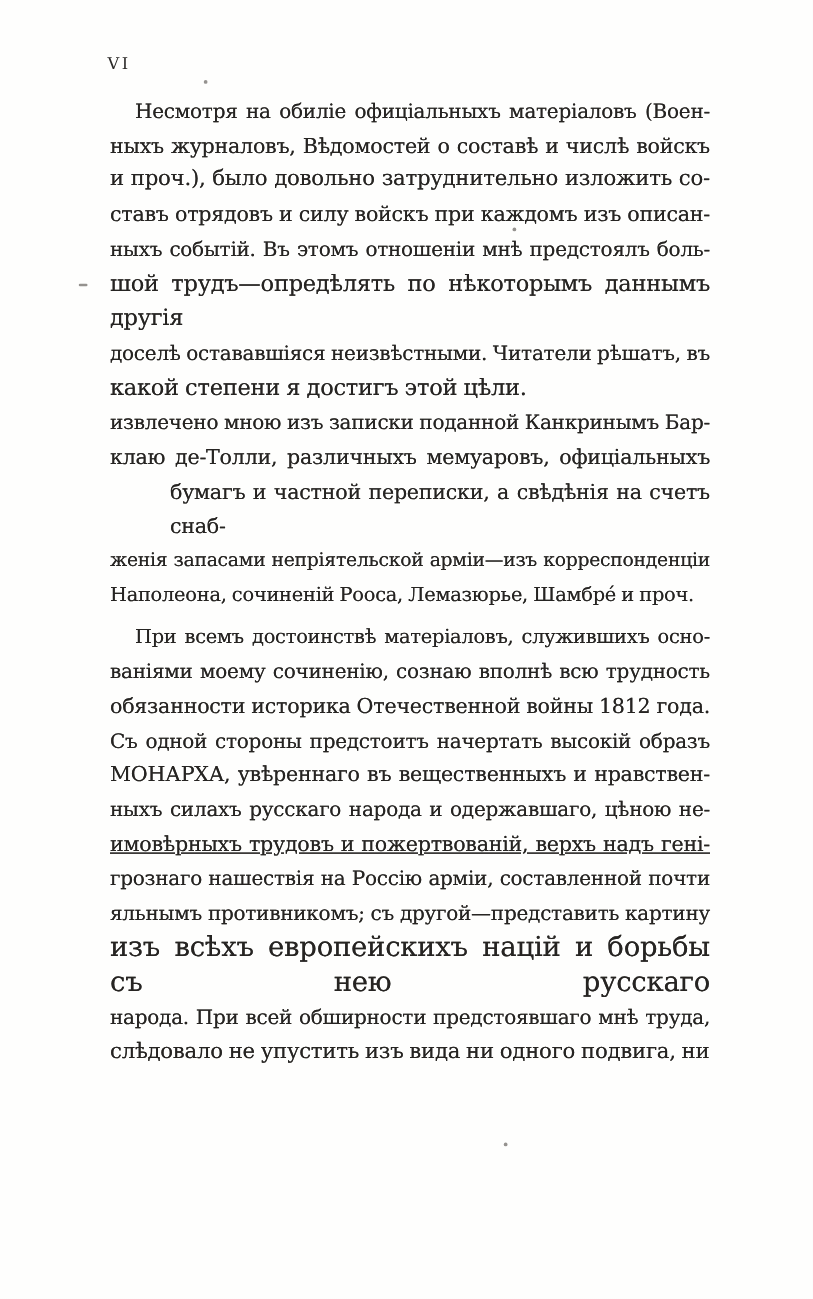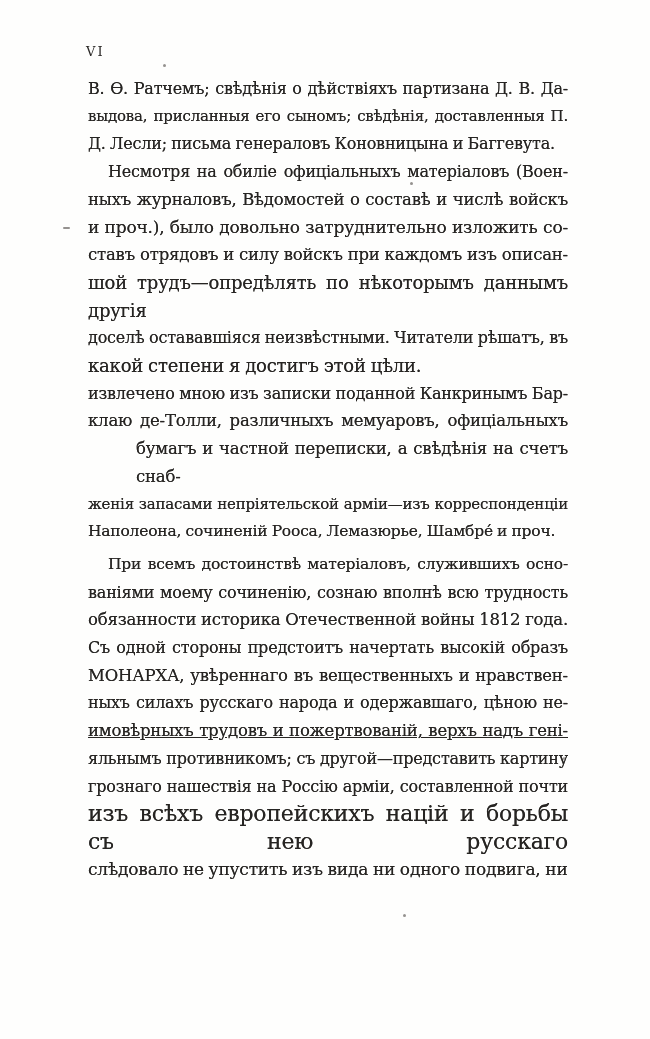--- a/index.html
+++ b/index.html
@@ -63,51 +63,48 @@
 </style>
 </head>
 <body>
 
 <main class="page">
 
   <div class="page-num">vi</div>
 
   <section class="text-block">
       <div class="para">
-        <div class="line jl" style="font-size: 16px;">В. Ѳ. Ратчемъ; свѣдѣнія о дѣйствіяхъ партизана Д. В. Да-</div>
-        <div class="line jl" style="font-size: 15px;">выдова, присланныя его сыномъ; свѣдѣнія, доставленныя П.</div>
-        <div class="line short" style="font-size: 16px;">Д. Лесли; письма генераловъ Коновницына и Баггевута.</div>
-      </div>
-      <div class="para">
         <div class="line jl ind" style="font-size: 16px;">Несмотря на обиліе офиціальныхъ матеріаловъ (Воен-</div>
         <div class="line jl" style="font-size: 16.5px;">ныхъ журналовъ, Вѣдомостей о составѣ и числѣ войскъ</div>
         <div class="line jl" style="font-size: 17px;">и проч.), было довольно затруднительно изложить со-</div>
         <div class="line jl" style="font-size: 16.5px;">ставъ отрядовъ и силу войскъ при каждомъ изъ описан-</div>
+        <div class="line jl" style="font-size: 16px;">ныхъ событій. Въ этомъ отношеніи мнѣ предстоялъ боль-</div>
         <div class="line jl" style="font-size: 18px;">шой трудъ—опредѣлять по нѣкоторымъ даннымъ другія</div>
         <div class="line jl" style="font-size: 16px;">доселѣ остававшіяся неизвѣстными. Читатели рѣшатъ, въ</div>
         <div class="line short" style="">какой степени я достигъ этой цѣли.</div>
       </div>
       <div class="para">
         <div class="line jl" style="font-size: 16px;">извлечено мною изъ записки поданной Канкринымъ Бар-</div>
         <div class="line jl" style="font-size: 16.5px;">клаю де-Толли, различныхъ мемуаровъ, офиціальныхъ</div>
         <div class="line jl" style="font-size: 16.5px; margin-left: 48px;">бумагъ и частной переписки, а свѣдѣнія на счетъ снаб-</div>
         <div class="line jl" style="font-size: 15px;">женія запасами непріятельской арміи—изъ корреспонденціи</div>
         <div class="line short" style="font-size: 15.5px;">Наполеона, сочиненій Рооса, Лемазюрье, Шамбре́ и проч.</div>
       </div>
       <div class="para gap">
         <div class="line jl ind" style="font-size: 15.5px;">При всемъ достоинствѣ матеріаловъ, служившихъ осно-</div>
         <div class="line jl" style="font-size: 16px;">ваніями моему сочиненію, сознаю вполнѣ всю трудность</div>
         <div class="line jl" style="font-size: 16.5px;">обязанности историка Отечественной войны 1812 года.</div>
         <div class="line jl" style="font-size: 16px;">Съ одной стороны предстоитъ начертать высокій образъ</div>
         <div class="line jl" style="font-size: 16.5px;">МОНАРХА, увѣреннаго въ вещественныхъ и нравствен-</div>
         <div class="line jl" style="font-size: 16px;">ныхъ силахъ русскаго народа и одержавшаго, цѣною не-</div>
         <div class="line jl" style="font-size: 16.5px; text-decoration: underline;">имовѣрныхъ трудовъ и пожертвованій, верхъ надъ гені-</div>
+        <div class="line jl" style="font-size: 16px;">грознаго нашествія на Россію арміи, составленной почти</div>
         <div class="line jl" style="font-size: 16px;">яльнымъ противникомъ; съ другой—представить картину</div>
-        <div class="line jl" style="font-size: 16px;">грознаго нашествія на Россію арміи, составленной почти</div>
         <div class="line jl" style="font-size: 22px;">изъ всѣхъ европейскихъ націй и борьбы съ нею русскаго</div>
+        <div class="line jl" style="font-size: 16px;">народа. При всей обширности предстоявшаго мнѣ труда,</div>
         <div class="line short" style="font-size: 17px;">слѣдовало не упустить изъ вида ни одного подвига, ни</div>
       </div>
     </section>
 
   <span class="speck" style="left:163px; top:64px; width:3px; height:3px;"></span>
   <span class="speck" style="left:63px; top:227px; width:7px; height:2px; border-radius:1px;"></span>
   <span class="speck" style="left:410px; top:182px; width:3px; height:3px;"></span>
   <span class="speck" style="left:563px; top:757px; width:2px; height:3px;"></span>
   <span class="speck" style="left:403px; top:914px; width:3px; height:3px;"></span>
 

